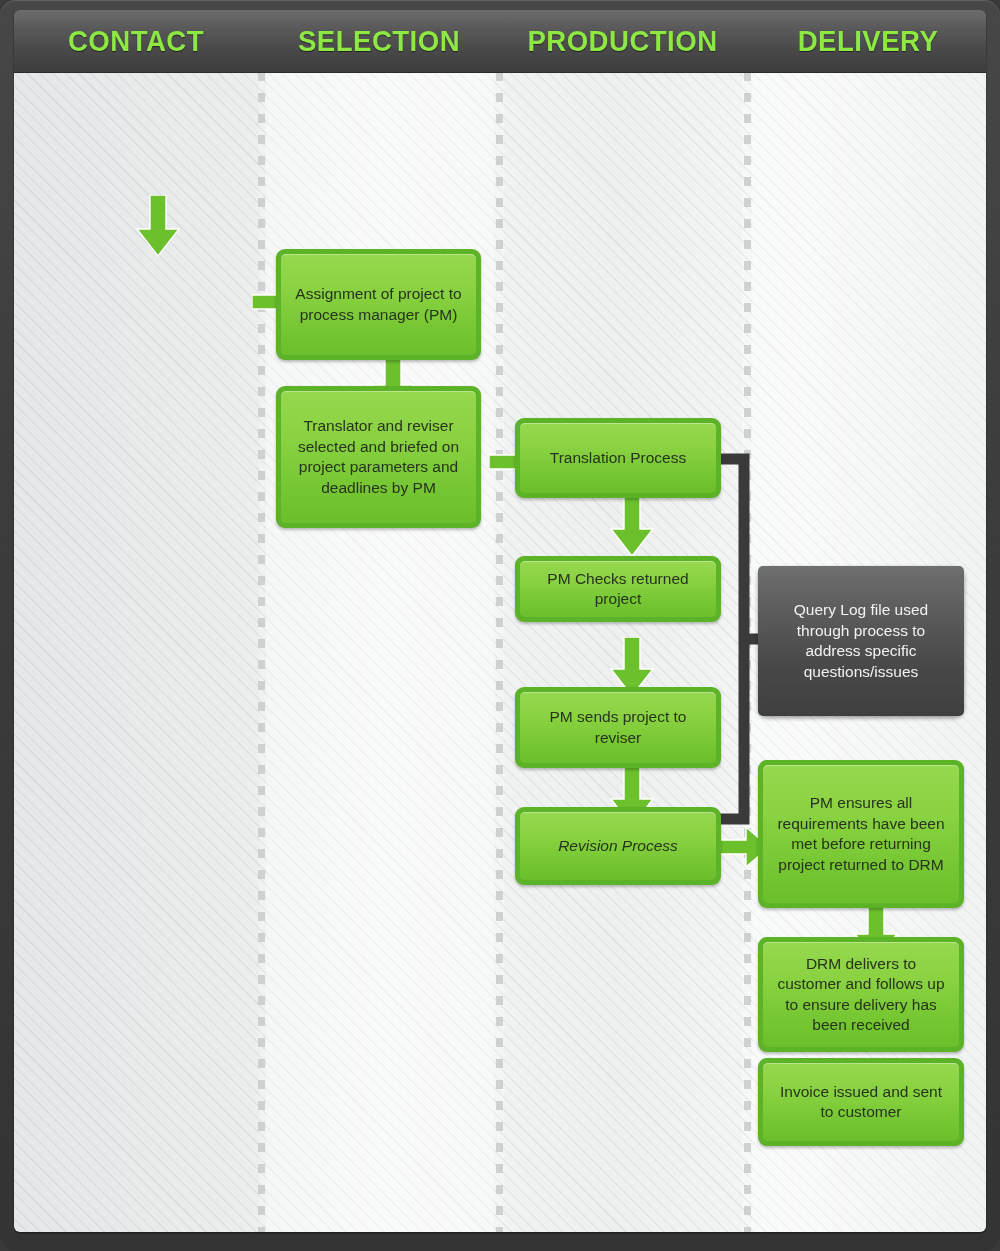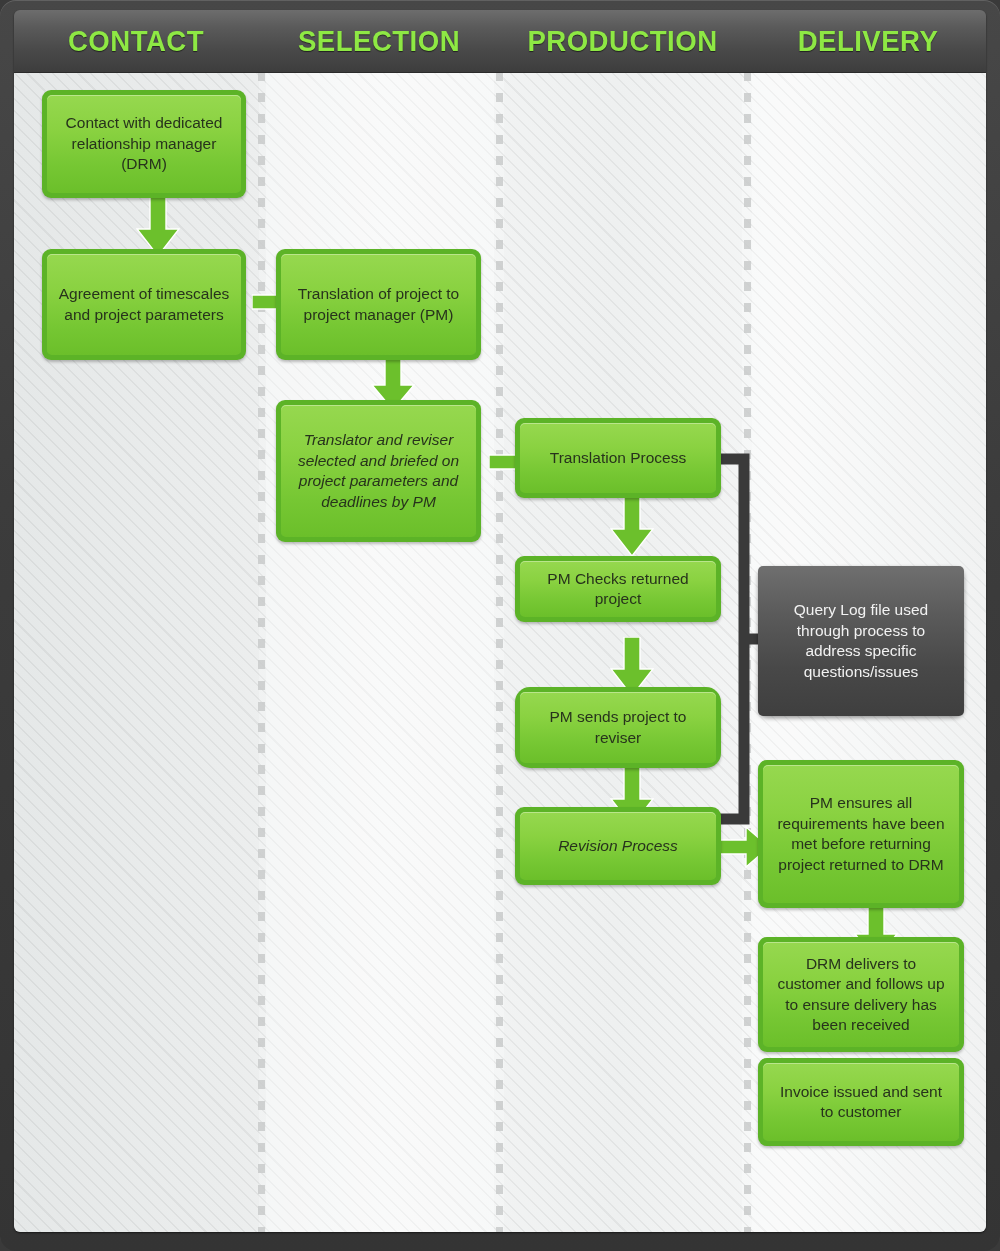--- a/index.html
+++ b/index.html
@@ -200,57 +200,47 @@
         <path d="M14 0 H30 V31 H43 L22 57 L1 31 H14 Z" fill="#6cc02c" stroke="#ffffff" stroke-width="1.4"></path>
       </svg>
     </div>
 
     <div class="arrow-down" style="left:840px;top:1062px;">
       <svg width="44" height="58" viewBox="0 0 44 58" xmlns="http://www.w3.org/2000/svg">
         <path d="M14 0 H30 V31 H43 L22 57 L1 31 H14 Z" fill="#6cc02c" stroke="#ffffff" stroke-width="1.4"></path>
       </svg>
     </div>
 
-    <div class="node green" style="left:28px;top:80px;width:204px;height:108px;">
-      <div class="inner-fill">
-          <span class="txt">Contact with dedicated relationship manager (DRM)</span>
-        </div>
-    </div>
-
-    <div class="node green" style="left:28px;top:239px;width:204px;height:111px;">
-      <div class="inner-fill">
-          <span class="txt">Agreement of timescales and project parameters</span>
-        </div>
-    </div>
+
 
     <div class="node green" style="left:262px;top:239px;width:205px;height:111px;">
       <div class="inner-fill">
-          <span class="txt">Translation of project to project manager (PM)</span>
-        </div>
-    </div>
-
-    <div class="node green" style="left:262px;top:390px;width:205px;height:142px;font-style:italic;">
+          <span class="txt">Assignment of project to process manager (PM)</span>
+        </div>
+    </div>
+
+    <div class="node green" style="left:262px;top:376px;width:205px;height:142px;">
       <div class="inner-fill">
           <span class="txt">Translator and reviser selected and briefed on project parameters and deadlines by PM</span>
         </div>
     </div>
 
     <div class="node green" style="left:501px;top:408px;width:206px;height:80px;">
       <div class="inner-fill">
           <span class="txt">Translation Process</span>
         </div>
     </div>
 
     <div class="node green" style="left:501px;top:546px;width:206px;height:66px;">
       <div class="inner-fill">
           <span class="txt">PM Checks returned project</span>
         </div>
     </div>
 
-    <div class="node green" style="left:501px;top:677px;width:206px;height:81px;border-radius:15px;">
+    <div class="node green" style="left:501px;top:677px;width:206px;height:81px;">
       <div class="inner-fill">
           <span class="txt">PM sends project to reviser</span>
         </div>
     </div>
 
     <div class="node green" style="left:501px;top:797px;width:206px;height:78px;font-style:italic;">
       <div class="inner-fill">
           <span class="txt">Revision Process</span>
         </div>
     </div>

